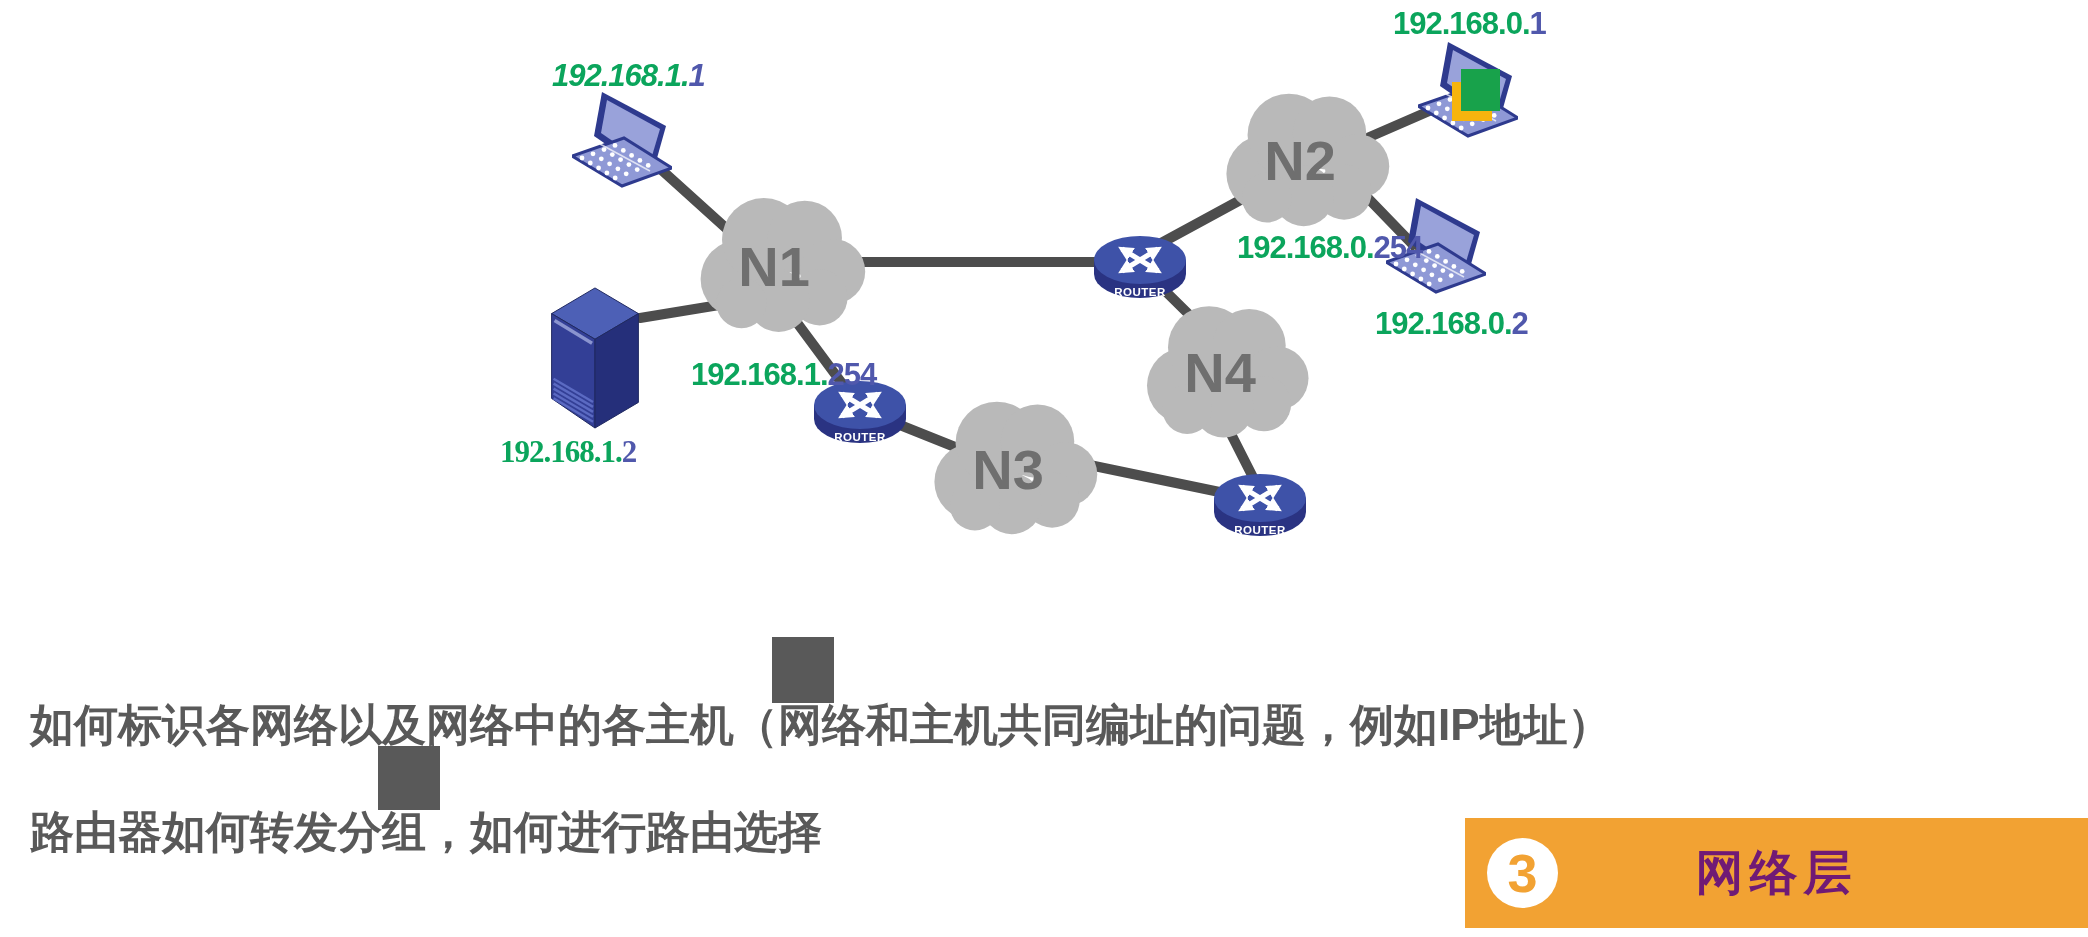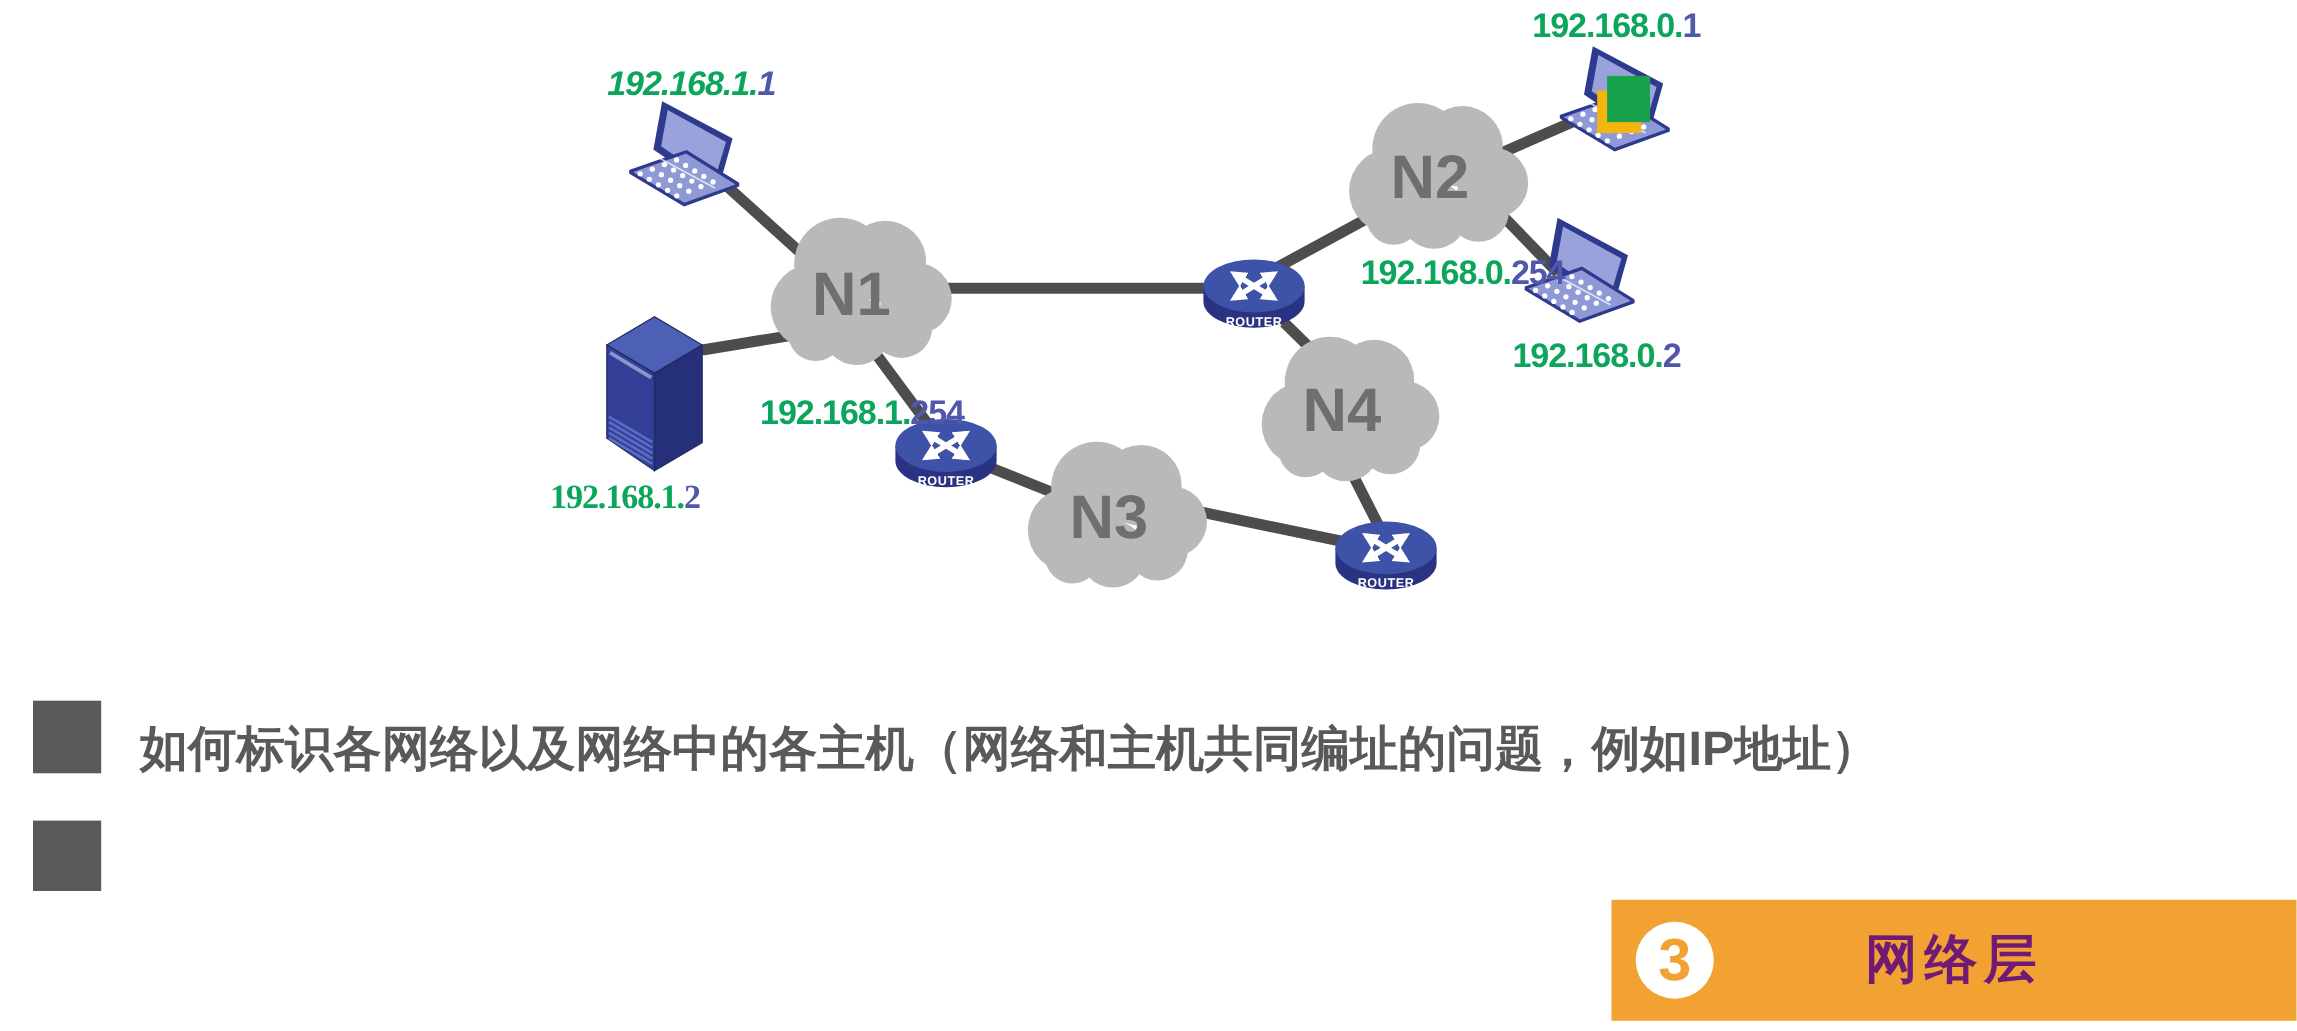--- a/index.html
+++ b/index.html
@@ -15,21 +15,21 @@
   .ip-net  { color:#0ba55c; }
   .ip-host { color:#5058ac; }
   .cloud-label {
     font-size:56px; font-weight:bold; fill:#6f6f6f;
     font-family:"Liberation Sans","DejaVu Sans",sans-serif;
   }
   .router-label {
     font-size:11.5px; font-weight:bold; fill:#ffffff; letter-spacing:0.5px;
     font-family:"Liberation Sans","DejaVu Sans",sans-serif;
   }
-  .bullet-row { position:absolute; left:30px; display:flex; align-items:flex-end; }
+  .bullet-row { position:absolute; left:30px; display:flex; align-items:center;flex-direction:column; }
   .bullet-row.row-1 { top:637px; height:66px; }
   .bullet-row.row-2 { top:746px; height:64px; }
   .bullet-square { width:62px; height:100%; background:#595959; flex:0 0 auto; margin-right:35px; }
   .bullet-text {
     font-size:44px; font-weight:bold; color:#595959; white-space:nowrap; line-height:1;
   }
   .banner {
     position:absolute; left:1465px; top:818px; width:623px; height:110px;
     background:#F2A233;
   }
@@ -177,20 +177,21 @@
   <div class="ip-label" style="left:1375px; top:308px;text-align:center;">
     <span class="ip-net">192.168.0.</span><span class="ip-host">2</span>
   </div>
 
   <div class="bullet-row row-1">
     <div class="bullet-square"></div>
     <div class="bullet-text">如何标识各网络以及网络中的各主机（网络和主机共同编址的问题，例如IP地址）</div>
   </div>
   <div class="bullet-row row-2">
     <div class="bullet-square"></div>
+    <div class="bullet-text">路由器如何转发分组，如何进行路由选择</div>
   </div>
 
   <div class="banner">
     <div class="banner-title">网络层</div>
     <div class="banner-circle">3</div>
   </div>
 
 </div>
 
 </body></html>

